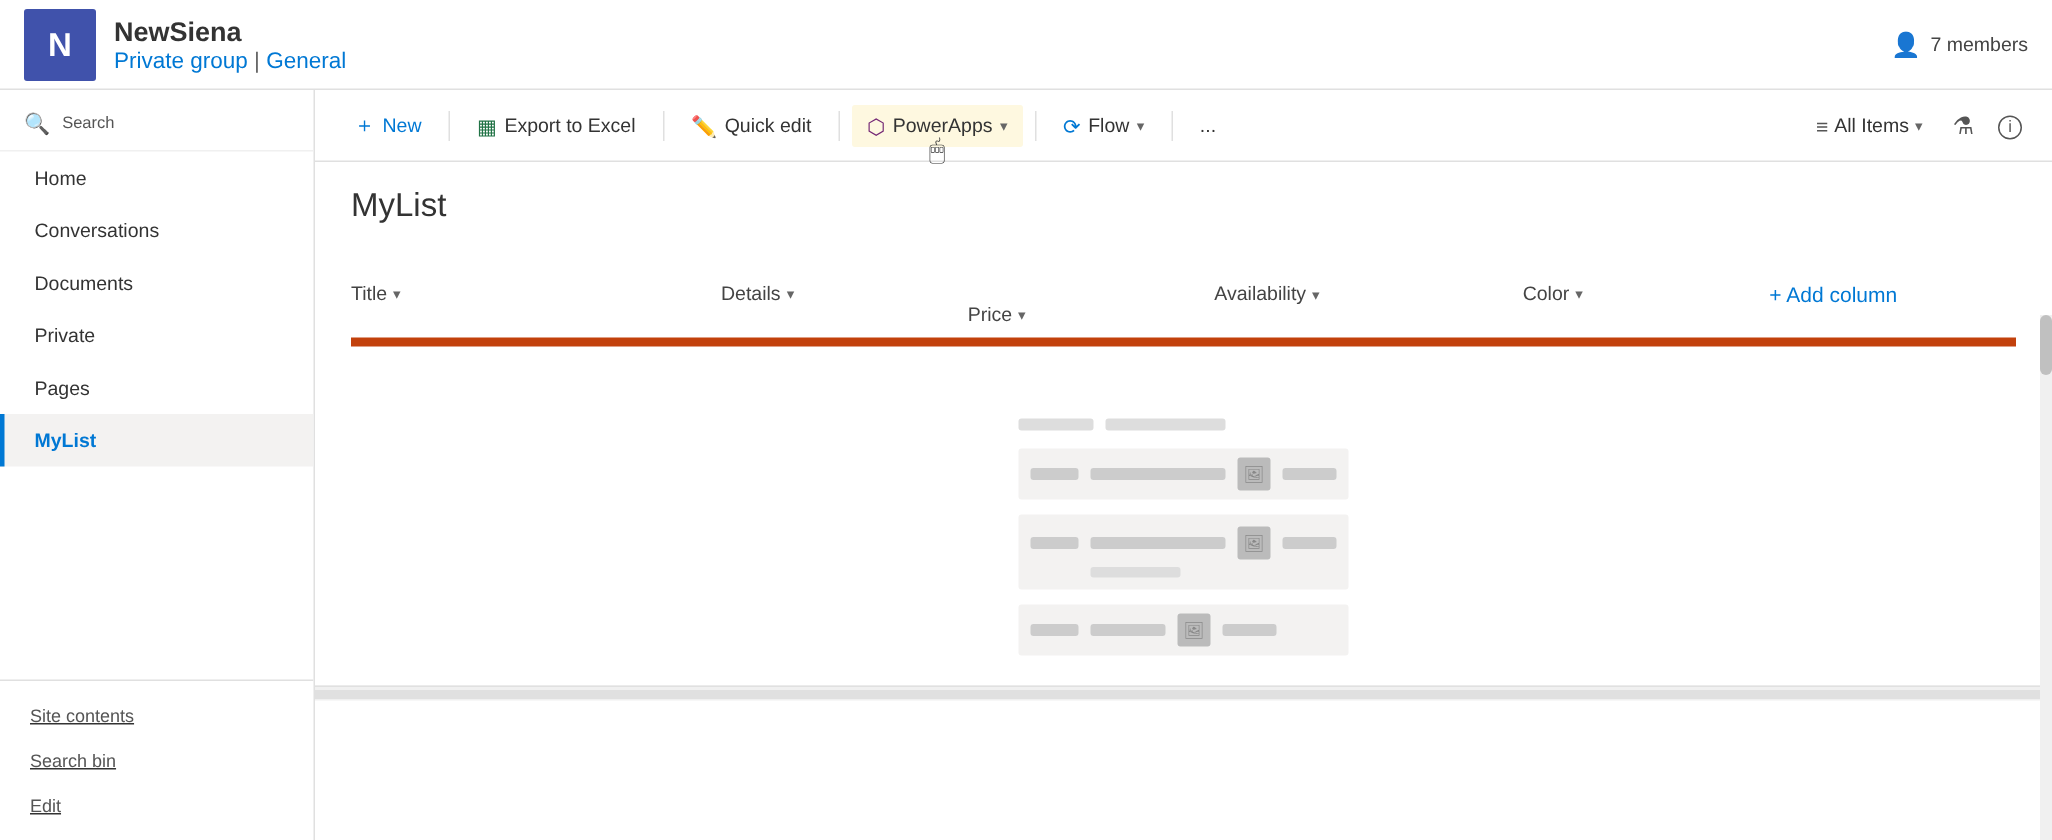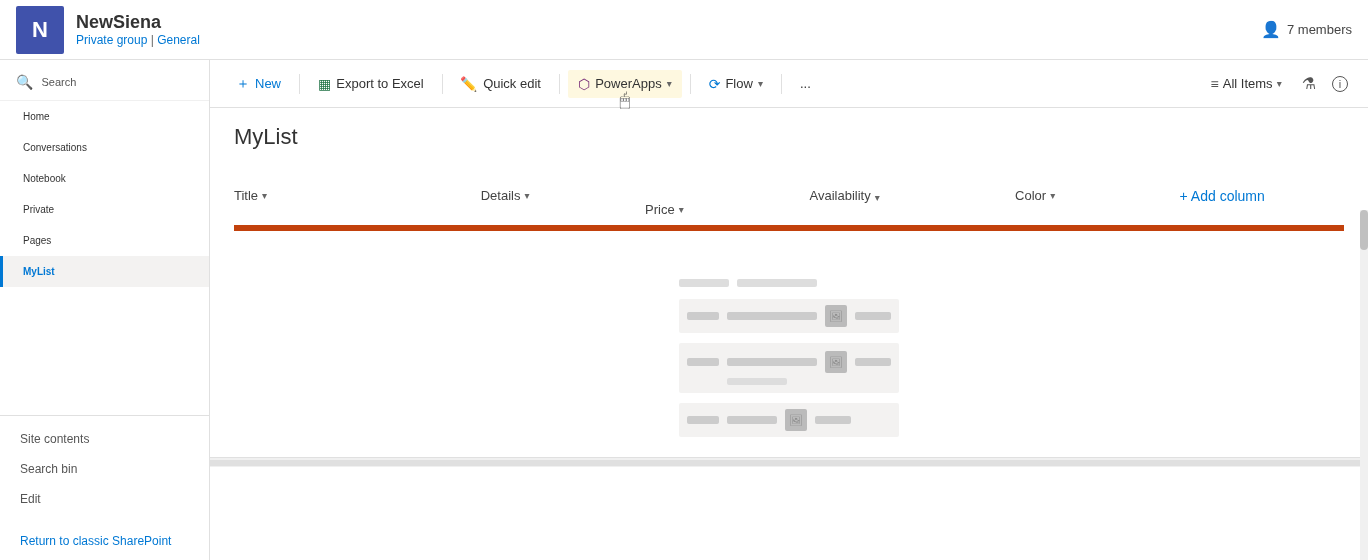--- a/index.html
+++ b/index.html
@@ -4,37 +4,37 @@
   <style>
     * { box-sizing: border-box; margin: 0; padding: 0; }
     body { font-family: 'Segoe UI', Tahoma, Geneva, Verdana, sans-serif; font-size: 14px; color: #333; background: #fff; display: flex; flex-direction: column; height: 560px; overflow: hidden; }
 
     
     .header { display: flex; align-items: center; padding: 0 16px; height: 60px; background: #fff; border-bottom: 1px solid #e0e0e0; flex-shrink: 0; }
     .logo-box { width: 48px; height: 48px; background: #4052ab; display: flex; align-items: center; justify-content: center; border-radius: 2px; margin-right: 12px; flex-shrink: 0; }
     .logo-letter { color: #fff; font-size: 22px; font-weight: 600; }
     .site-info { flex: 1; }
     .site-name { font-size: 18px; font-weight: 600; color: #333; }
-    .site-sub { font-size: 12px; color: #666; }
+    .site-sub { font-size: 15px; color: #666; }
     .site-sub span { color: #0078d4; }
     .header-right { display: flex; align-items: center; gap: 8px; }
     .members-btn { display: flex; align-items: center; gap: 6px; font-size: 13px; color: #444; cursor: pointer; }
     .members-icon { font-size: 16px; }
 
     
     .main { display: flex; flex: 1; overflow: hidden; }
 
     
     .sidebar { width: 210px; background: #fff; border-right: 1px solid #e0e0e0; display: flex; flex-direction: column; flex-shrink: 0; padding-top: 4px; overflow-y: auto; }
     .search-bar { display: flex; align-items: center; padding: 10px 16px; gap: 8px; border-bottom: 1px solid #f0f0f0; }
     .search-icon-wrap { color: #555; font-size: 14px; }
     .search-text { font-size: 11px; color: #555; }
-    .nav-item { padding: 10px 20px; font-size: 10px; color: #333; cursor: pointer; border-left: 3px solid transparent; }
+    .nav-item { padding: 10px 20px; font-size: 13px; color: #333; cursor: pointer; border-left: 3px solid transparent; }
     .nav-item.active { color: #0078d4; border-left: 3px solid #0078d4; background: #f3f2f1; font-weight: 600; }
-    .sidebar-bottom { margin-top: auto; padding: 8px 0; border-top: 1px solid #e0e0e0; }
+    .sidebar-bottom { margin-top: auto; padding: 8px 0; border-top: 1px solid #e0e0e0; text-decoration: underline; }
     .nav-item-small { padding: 8px 20px; font-size: 12px; color: #555; cursor: pointer; }
     .return-link { padding: 12px 20px; font-size: 12px; color: #0078d4; cursor: pointer; }
 
     
     .content { flex: 1; display: flex; flex-direction: column; overflow: hidden; }
 
     
     .toolbar { display: flex; align-items: center; padding: 0 16px; height: 48px; border-bottom: 1px solid #e0e0e0; background: #fff; flex-shrink: 0; gap: 4px; }
     .toolbar-btn { display: flex; align-items: center; gap: 5px; padding: 6px 10px; font-size: 13px; color: #333; cursor: pointer; border-radius: 2px; white-space: nowrap; }
     .toolbar-btn .btn-icon { font-size: 14px; color: #555; }
@@ -97,44 +97,41 @@
       <span class="search-icon-wrap">🔍</span>
       <span class="search-text">Search</span>
     </div>
     <div class="nav-item">
       <span>Home</span>
     </div>
     <div class="nav-item">
       <span>Conversations</span>
     </div>
     <div class="nav-item">
-      <span>Notebook</span>
+      <span>Documents</span>
     </div>
     <div class="nav-item">
       <span>Private</span>
     </div>
     <div class="nav-item">
       <span>Pages</span>
     </div>
     <div class="nav-item active">
       <span>MyList</span>
     </div>
     <div class="sidebar-bottom">
       <div class="nav-item-small">
         <span>Site contents</span>
       </div>
       <div class="nav-item-small">
         <span>Search bin</span>
       </div>
       <div class="nav-item-small">
         <span>Edit</span>
       </div>
-    </div>
-    <div class="return-link">
-      <span>Return to classic SharePoint</span>
     </div>
   </div>
 
   <div class="content-wrapper">
     <div class="content">
 
       <div class="toolbar">
         <div class="toolbar-btn new-btn">
           <span class="btn-icon">＋</span>
           <span>New</span>

